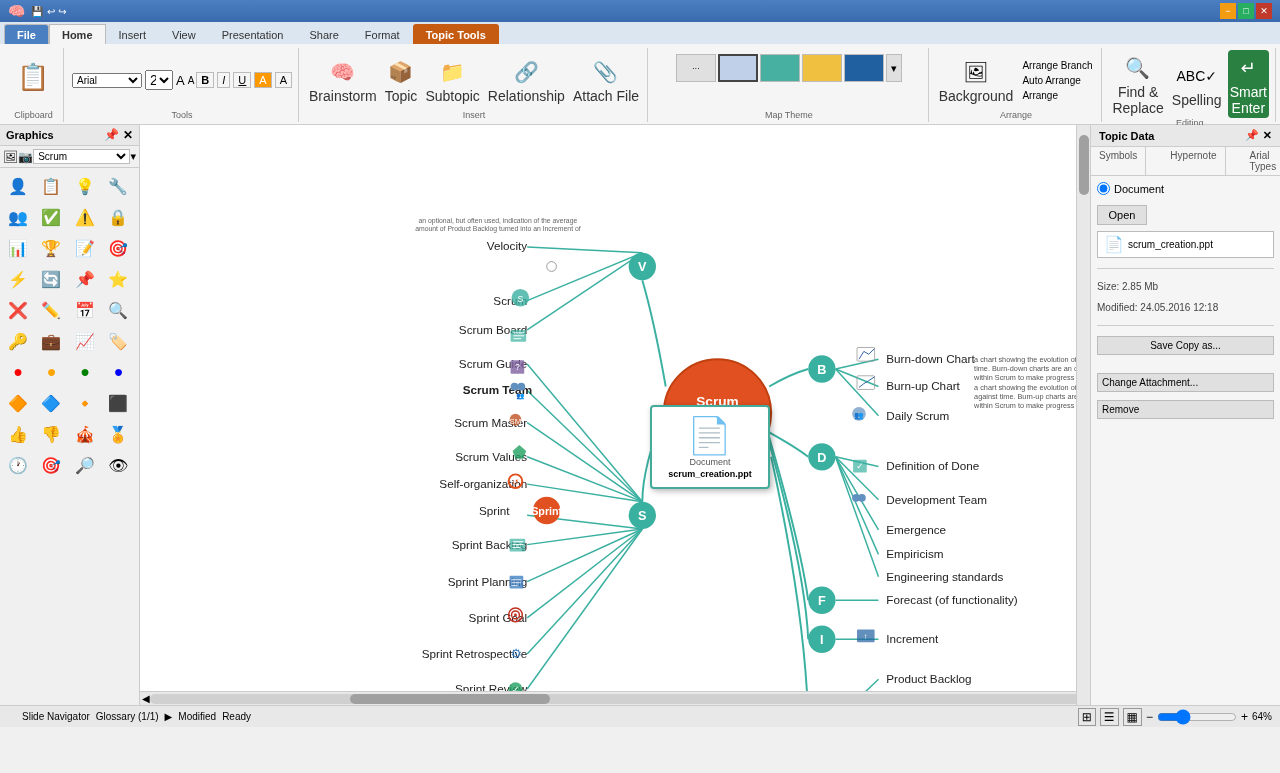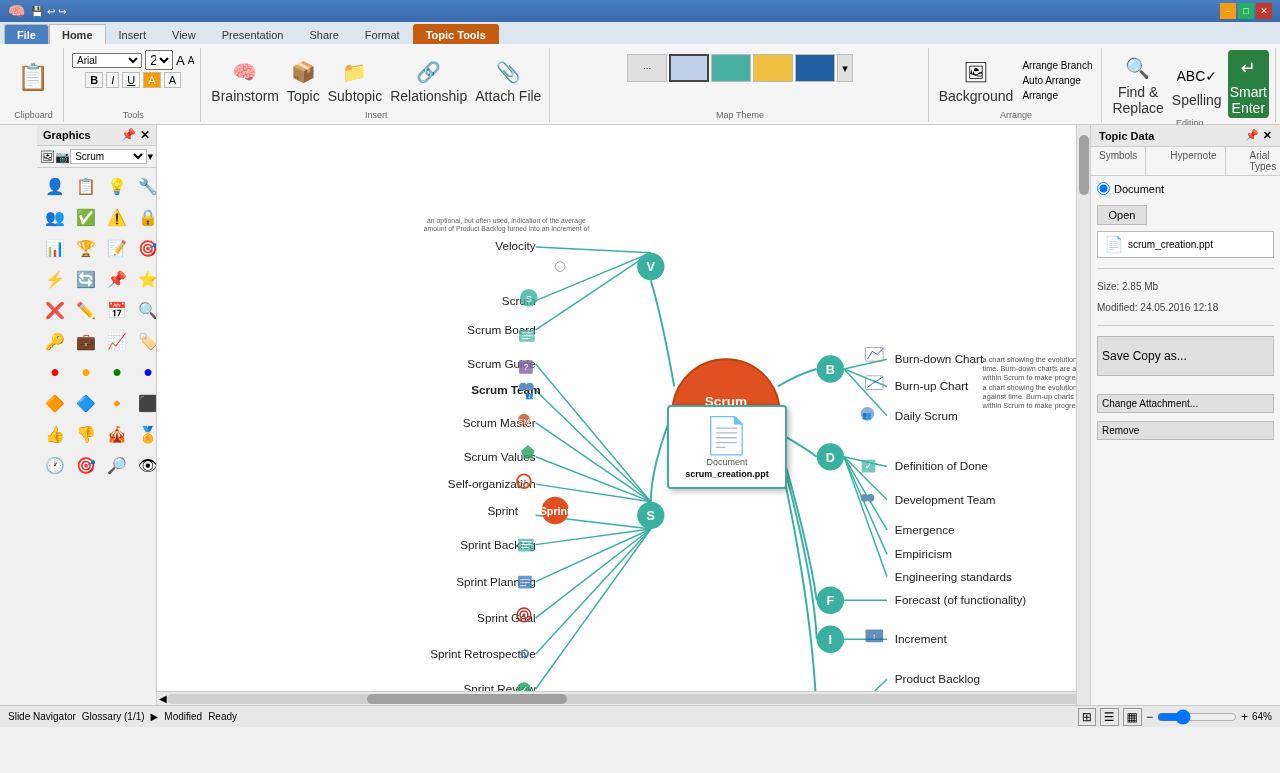--- a/index.html
+++ b/index.html
@@ -119,26 +119,25 @@
     }
 
     
     #main-layout {
       display: flex;
       height: calc(773px - 22px - 103px - 22px - 22px);
     }
 
     
     #graphics-panel {
-      width: 157px;
+      width: 140px;
       background: #f0f0f0;
       border-right: 1px solid #ccc;
       display: flex;
       flex-direction: column;
-      padding-left: 37px;
     }
     #graphics-header {
       display: flex;
       align-items: center;
       justify-content: space-between;
       padding: 3px 6px;
       background: #e8e8e8;
       border-bottom: 1px solid #ccc;
       font-size: 11px;
       font-weight: bold;
@@ -265,21 +264,21 @@
     #status-bar {
       height: 22px;
       background: #e8e8e8;
       border-top: 1px solid #ccc;
       display: flex;
       align-items: center;
       padding: 0 8px;
       font-size: 10px;
       gap: 8px;
     }
-    #status-bar .status-left { display: flex; align-items: center; gap: 6px; }
+    #status-bar .status-left { display: flex; align-items: center; gap: 6px; margin-left: 14px; }
     #status-bar .status-right { margin-left: auto; display: flex; align-items: center; gap: 4px; }
 
     
     #canvas-scroll-x {
       height: 14px;
       background: #e8e8e8;
       border-top: 1px solid #ccc;
       display: flex;
       align-items: center;
       padding: 0 2px;
@@ -360,21 +359,21 @@
         <div style="display:flex;gap:4px;align-items:stretch;">
           <div class="ribbon-btn" style="flex-direction:row;gap:2px;">
             <div class="icon-box" style="width:40px;height:50px;font-size:26px;">📋</div>
           </div>
         </div>
       </div>
       <div class="ribbon-group-label">Clipboard</div>
     </div>
 
     <div class="ribbon-group">
-      <div class="ribbon-group-content" style="flex-direction:column;gap:2px;">
+      <div class="ribbon-group-content" style="gap:2px;">
         <div style="display:flex;gap:3px;align-items:center;">
           <select style="width:70px;font-size:10px;">
             <option>Arial</option>
           </select>
           <select style="width:28px;font-size:14px;">
             <option>20</option>
           </select>
           <span style="cursor:pointer;font-size:13px;">A</span>
           <span style="cursor:pointer;font-size:10px;">A</span>
         </div>
@@ -815,21 +814,21 @@
         <span>2.85 Mb</span>
       </div>
 
       <div class="td-info-row">
         <span>Modified:</span>
         <span>24.05.2016 12:18</span>
       </div>
 
       <div class="td-separator"></div>
 
-      <div class="td-action-btn" style="font-size:12px;text-align:left;padding:12px 4px;">Save Copy as...</div>
+      <div class="td-action-btn" style="font-size:10px;text-align:center;padding:3px 4px;">Save Copy as...</div>
 
       <div class="td-action-btn" style="font-size:10px;text-align:left;padding:3px 4px;margin-top:12px;">Change Attachment...</div>
 
       <div class="td-action-btn" style="font-size:10px;text-align:left;padding:3px 4px;margin-top:2px;">Remove</div>
     </div>
 
     <div style="position:absolute;right:190px;top:125px;width:14px;height:580px;background:#e8e8e8;border-left:1px solid #ccc;">
       <div style="width:10px;height:60px;background:#a0a0a0;border-radius:5px;margin:2px auto;margin-top:10px;"></div>
     </div>
   </div>

